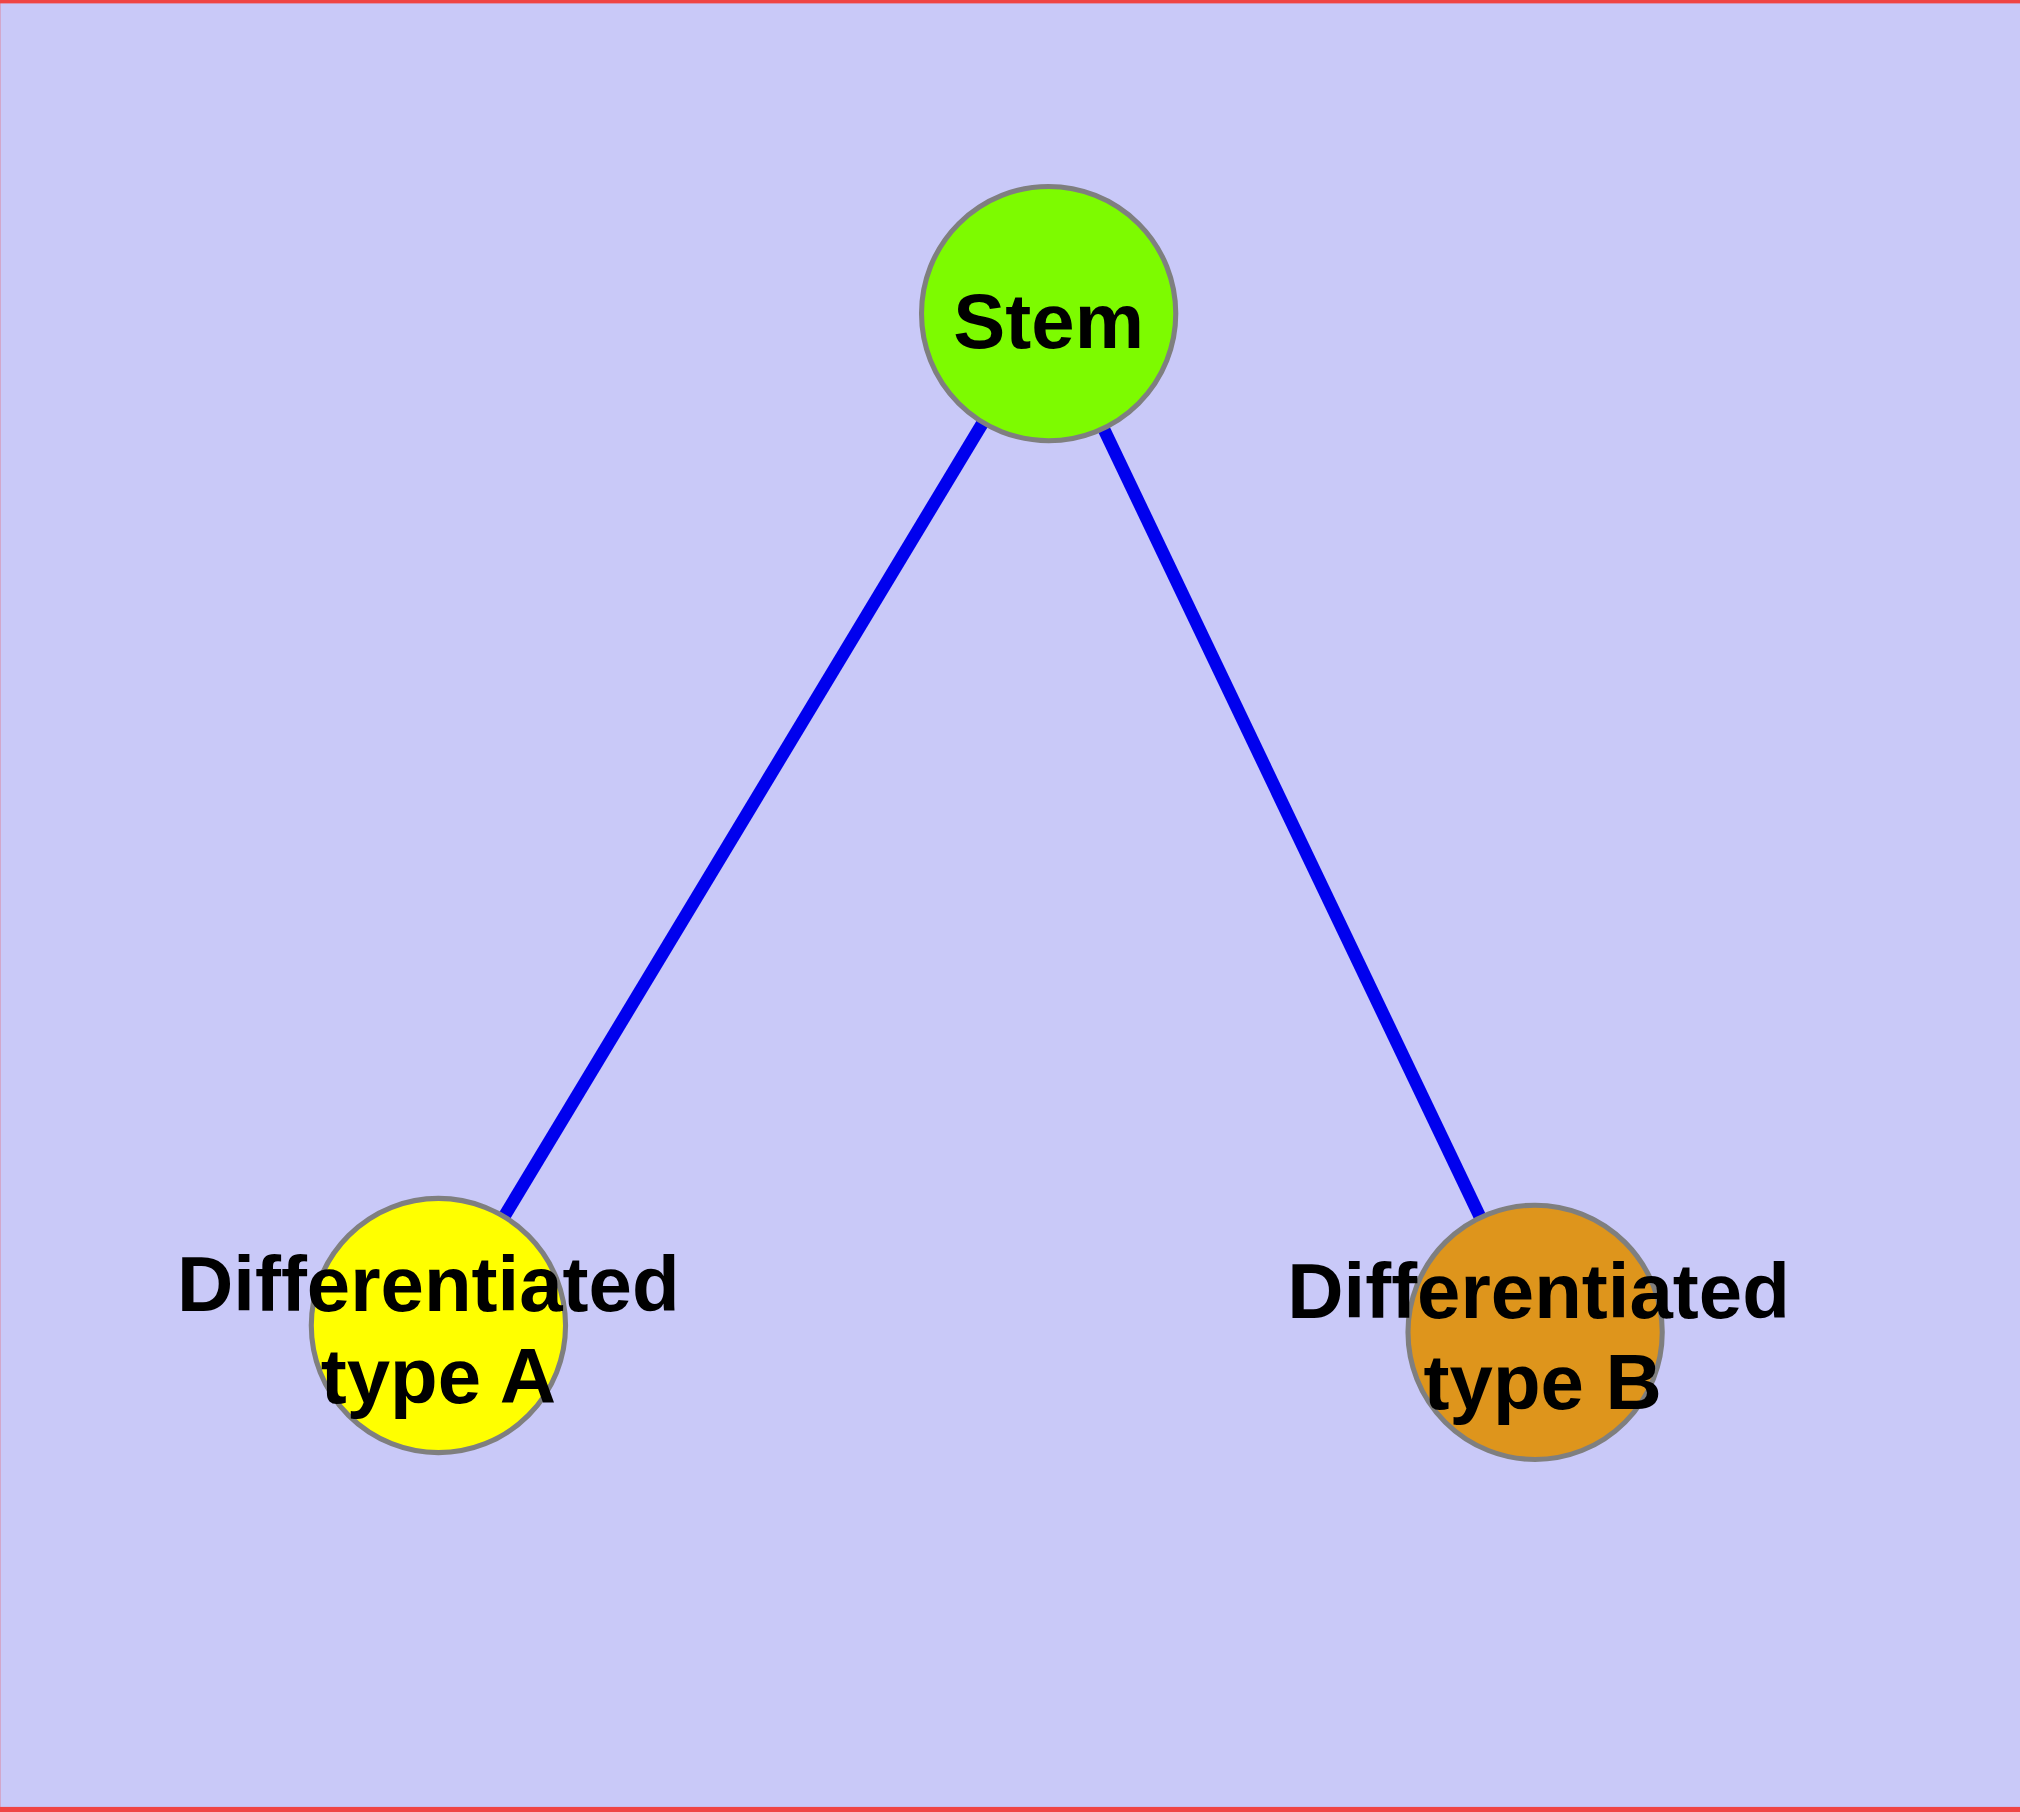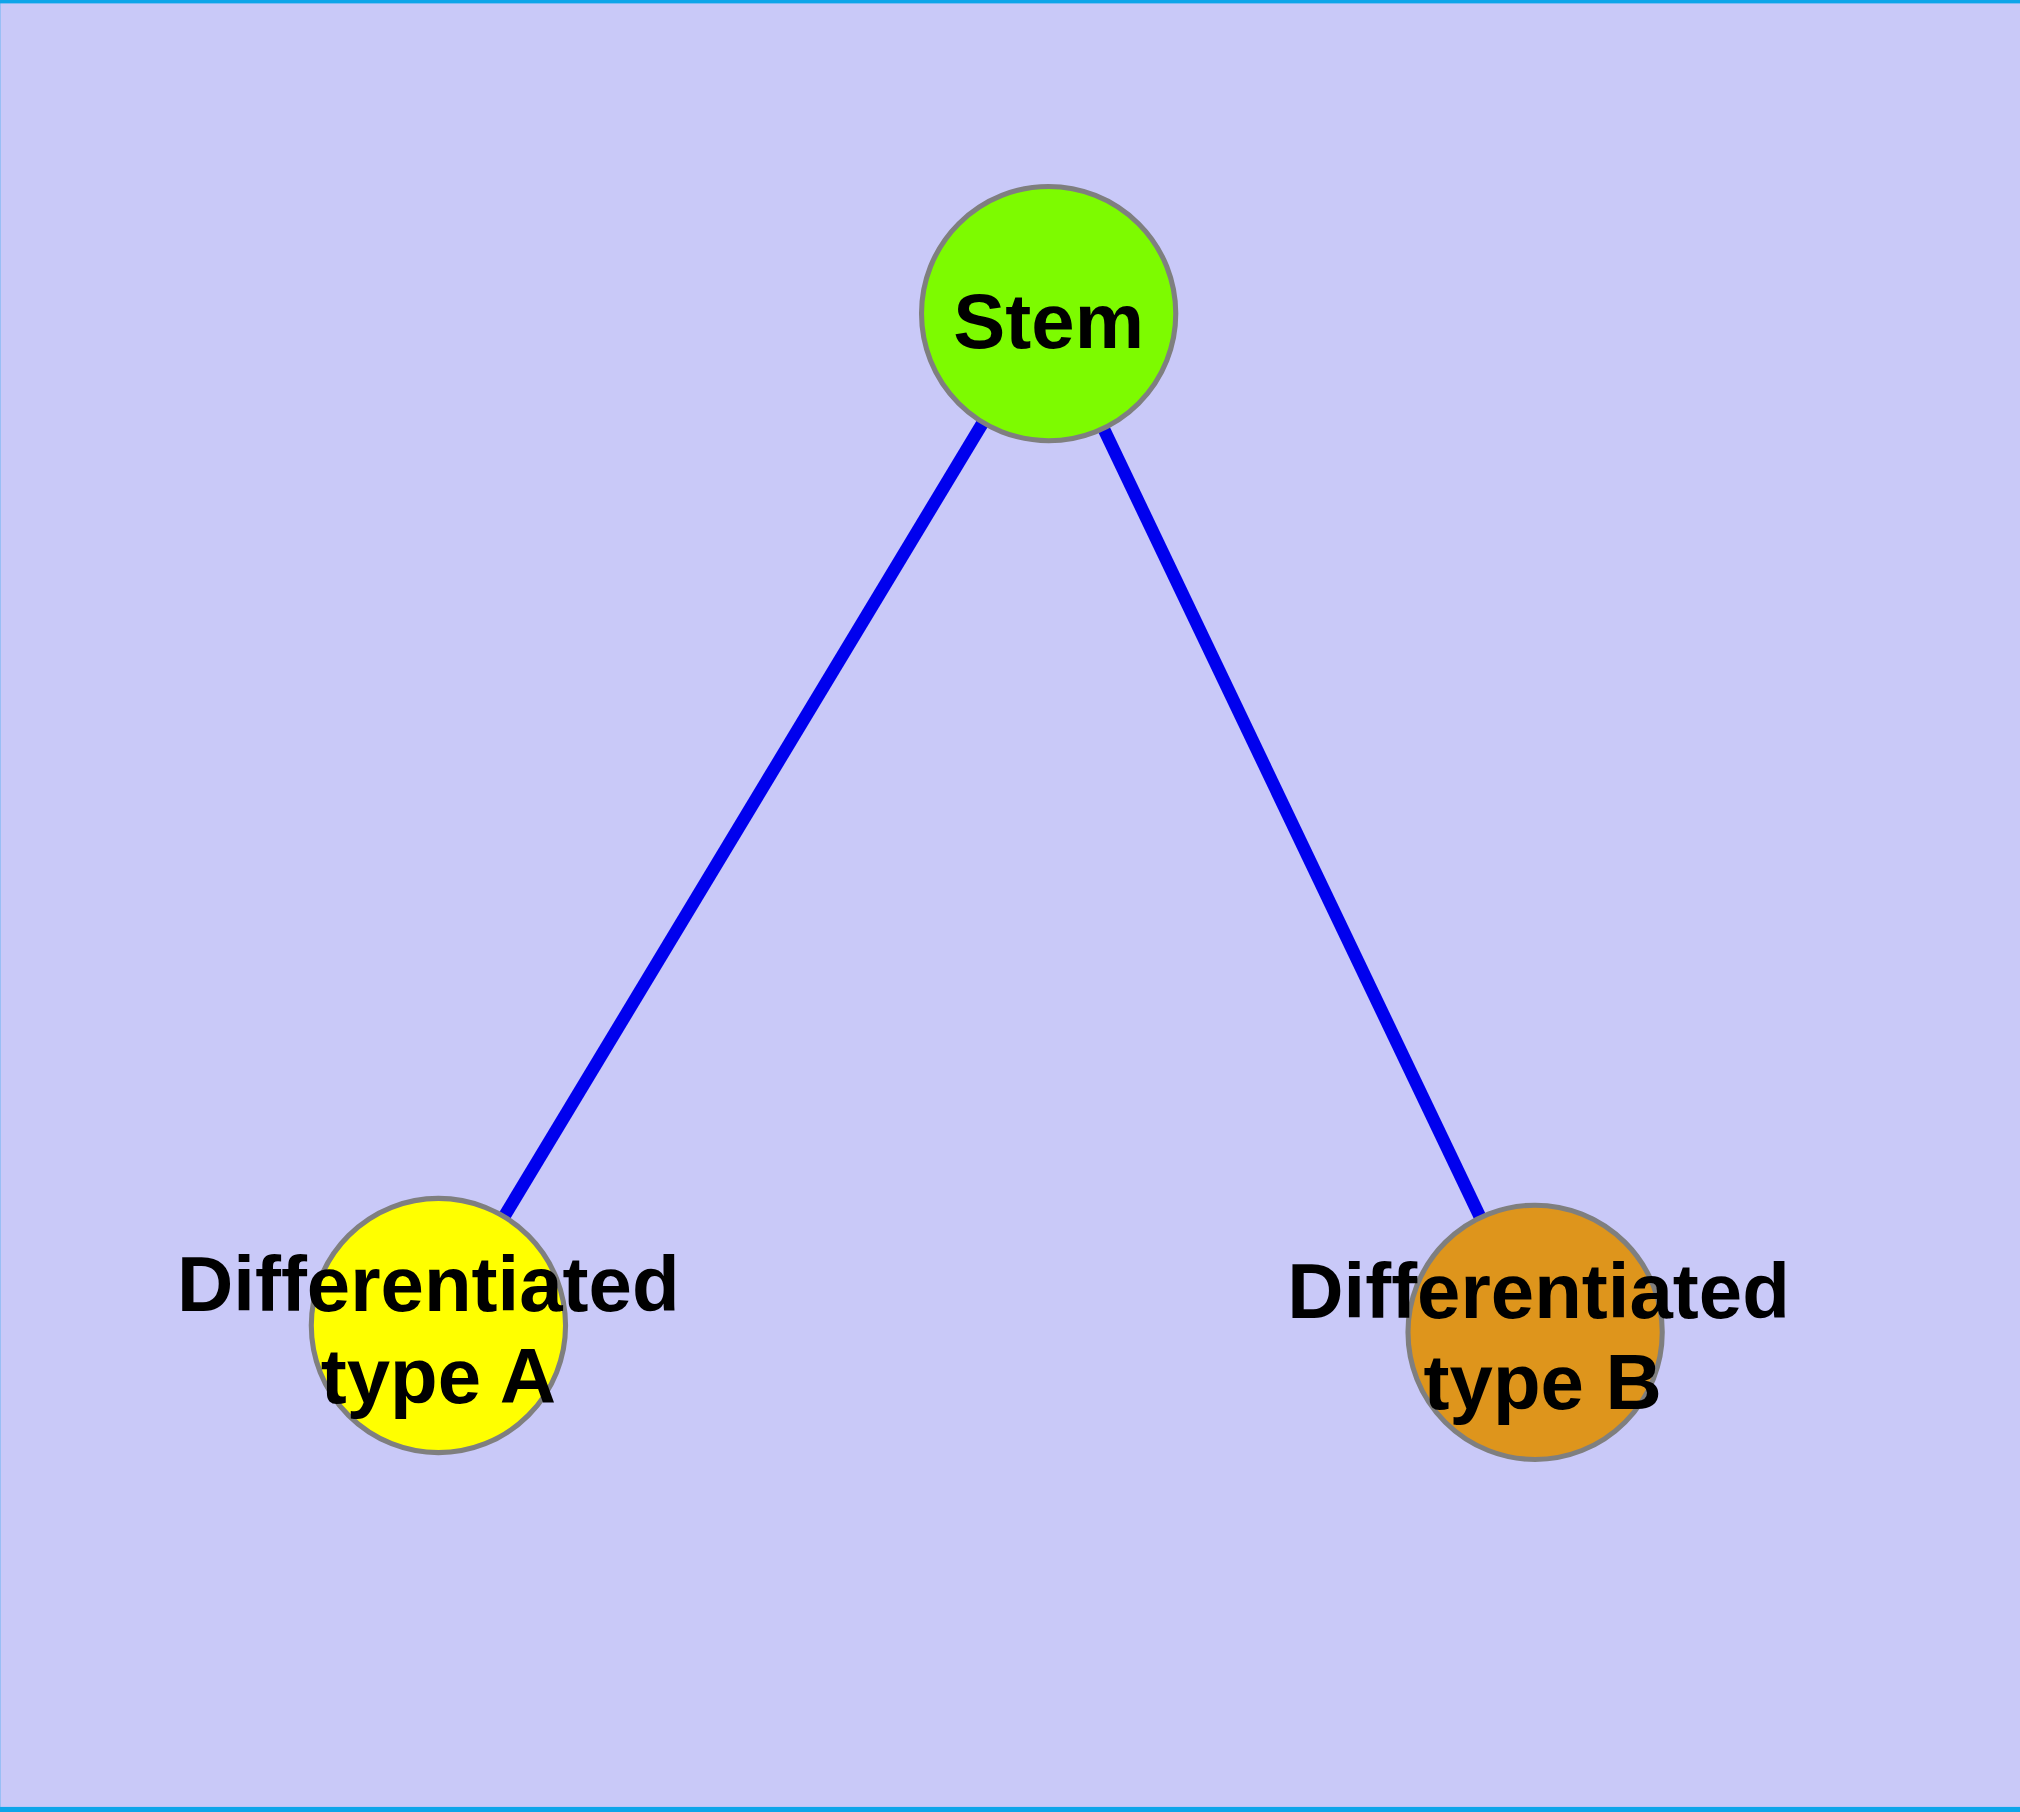--- a/index.html
+++ b/index.html
@@ -4,21 +4,21 @@
 <style>
   html, body {
     margin: 0;
     padding: 0;
     background: #ffffff;
   }
   .stage {
     position: relative;
     width: 2021px;
     height: 1812px;
-    background: #0ea5e9;
+    background: #ef4444;
     overflow: hidden;
     text-decoration: underline;
   }
   svg.graph {
     display: block;
     width: 2021px;
     height: 1812px;
   }
   text.node-label {
     font-family: "Liberation Sans", sans-serif;

